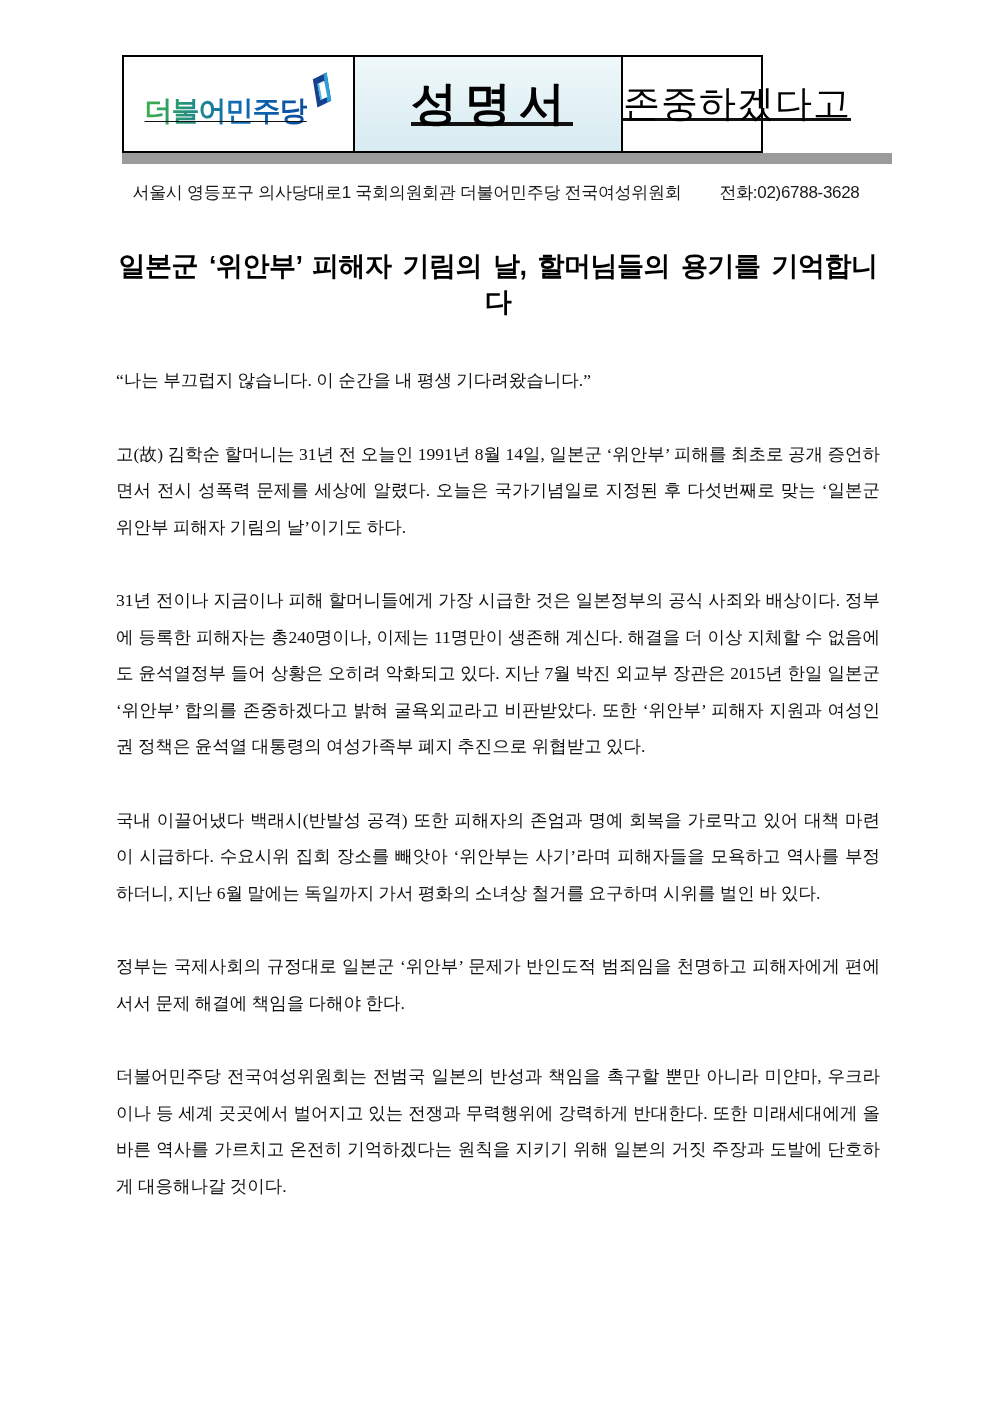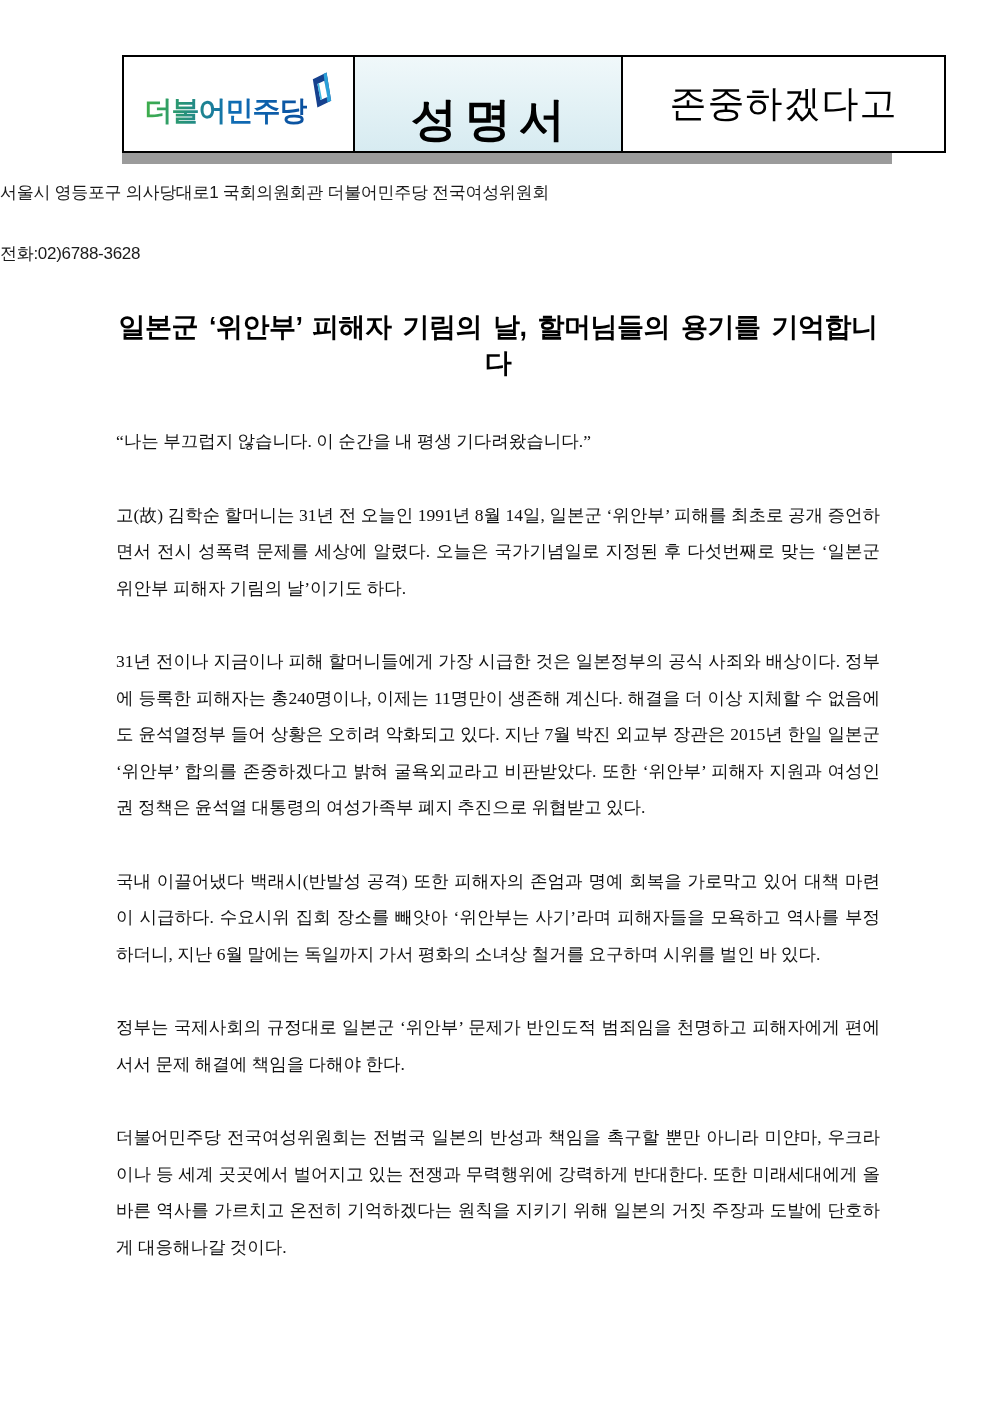--- a/index.html
+++ b/index.html
@@ -12,42 +12,42 @@
     width: 992px;
     height: 1403px;
     background: #ffffff;
     overflow: hidden;
     font-family: "Liberation Serif", "DejaVu Serif", serif;
     color: #111111;
   }
   
   .header-wrap {
     margin: 55px 0 0 122px;
-    width: 824px;
+    width: 641px;
+    text-decoration: underline;
   }
   .header-table {
     display: flex;
     height: 98px;
     border: 2px solid #000000;
     background: #ffffff;
     box-sizing: border-box;
   }
   .header-cell {
     box-sizing: border-box;
     display: flex;
     align-items: center;
     justify-content: center;
   }
   .cell-logo  { flex: 0 0 229px; }
   .cell-doc   {
     flex: 0 0 270px;
     border-left: 2px solid #000000;
     border-right: 2px solid #000000;
     background: linear-gradient(180deg, #f0f8fa 0%, #e2f1f5 55%, #d7ebf1 100%);
-    align-items: flex-end;
   }
   .cell-org   { flex: 1 1 auto; }
 
   .logo-lockup {
     position: relative;
     padding: 14px 26px 0 0;
   }
   .party-wordmark {
     font-family: "Liberation Sans", "DejaVu Sans", sans-serif;
     font-weight: 800;
@@ -94,21 +94,20 @@
   .address-row {
     margin-top: 17px;
     display: flex;
     justify-content: center;
     gap: 38px;
     font-family: "Liberation Sans", "DejaVu Sans", sans-serif;
     font-size: 17px;
     letter-spacing: -0.3px;
     color: #1a1a1a;
     white-space: nowrap;
-    flex-direction: column;
   }
   
   .content {
     margin: 0 112px 0 116px;
   }
   .statement-title {
     margin: 44px 0 0 0;
     text-align: center;
     font-family: "Liberation Sans", "DejaVu Sans", sans-serif;
     font-weight: 800;

